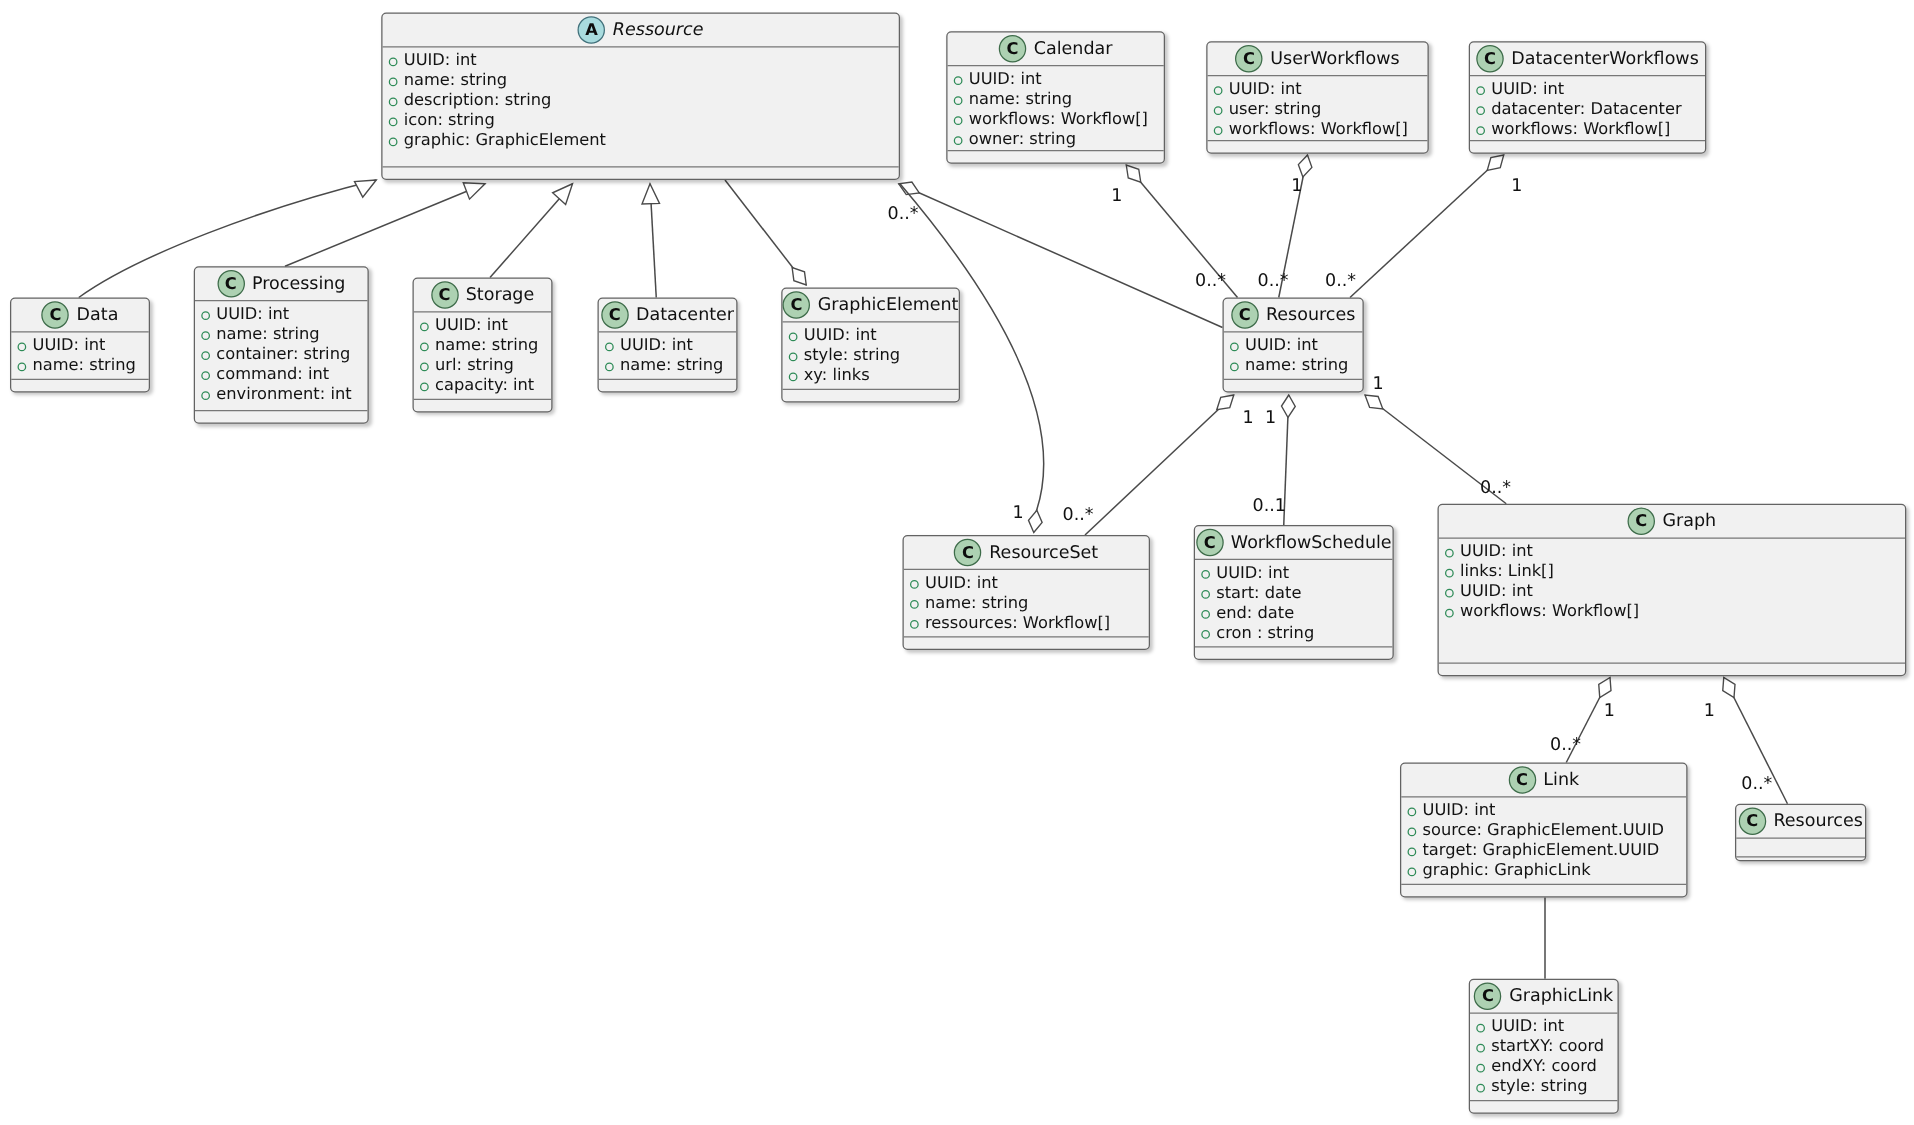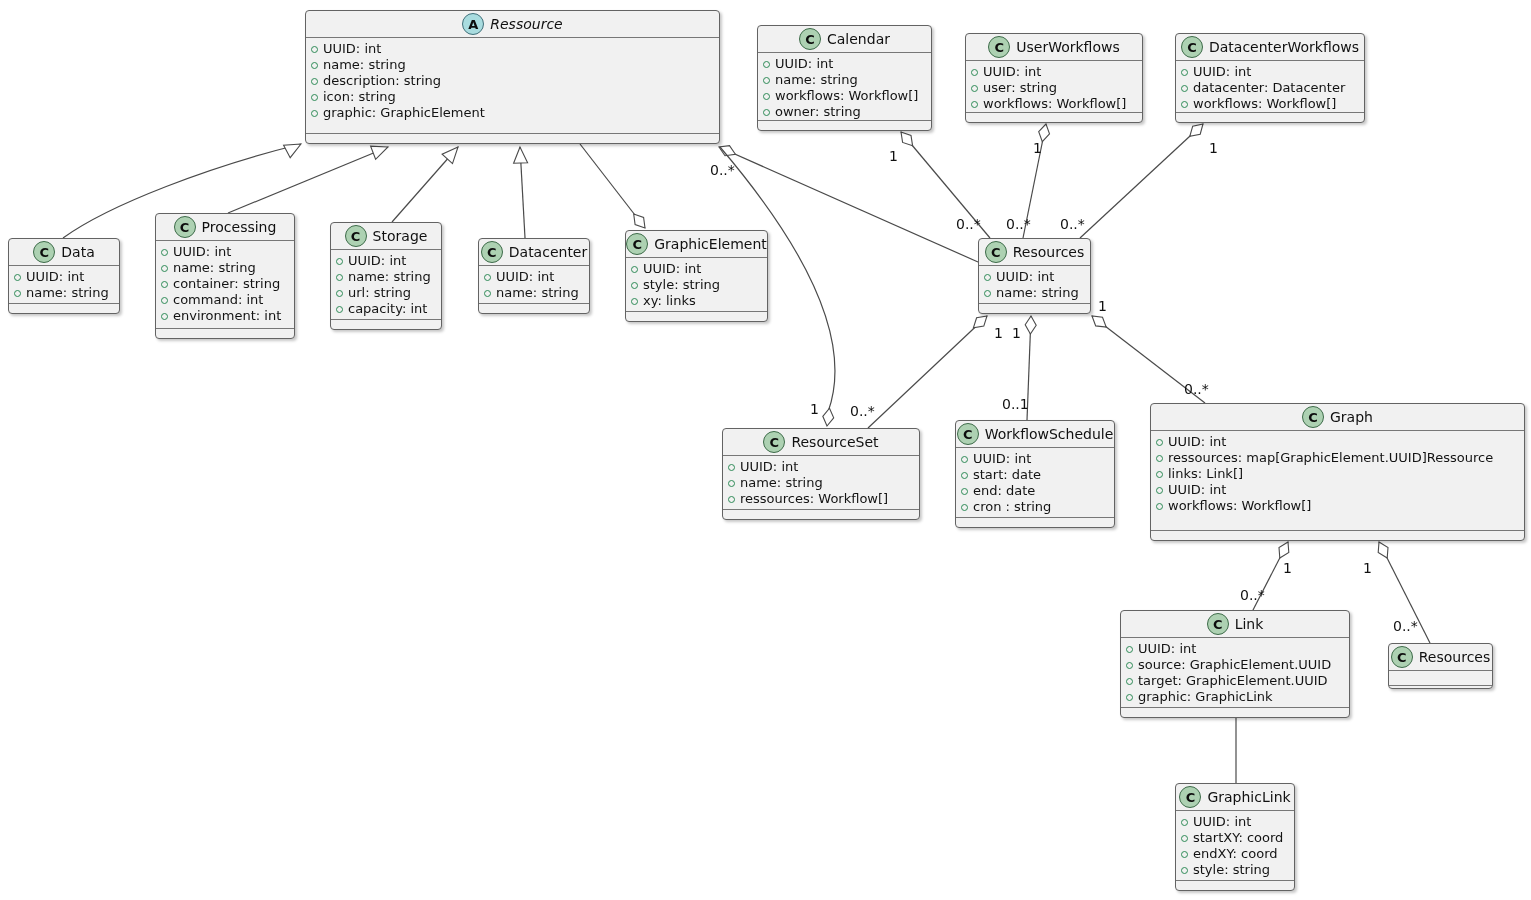--- a/index.html
+++ b/index.html
@@ -387,24 +387,20 @@
       <span class="class-icon">C</span>
       <span class="class-name">Graph</span>
     </div>
     <div class="class-attrs">
         <div class="attr-row">
           <span class="attr-bullet"></span>
           <span class="attr-text">UUID: int</span>
         </div>
         <div class="attr-row">
           <span class="attr-bullet"></span>
-          <span class="attr-text">ressources: map[GraphicElement.UUID]Ressource</span>
-        </div>
-        <div class="attr-row">
-          <span class="attr-bullet"></span>
           <span class="attr-text">links: Link[]</span>
         </div>
         <div class="attr-row">
           <span class="attr-bullet"></span>
           <span class="attr-text">UUID: int</span>
         </div>
         <div class="attr-row">
           <span class="attr-bullet"></span>
           <span class="attr-text">workflows: Workflow[]</span>
         </div>

